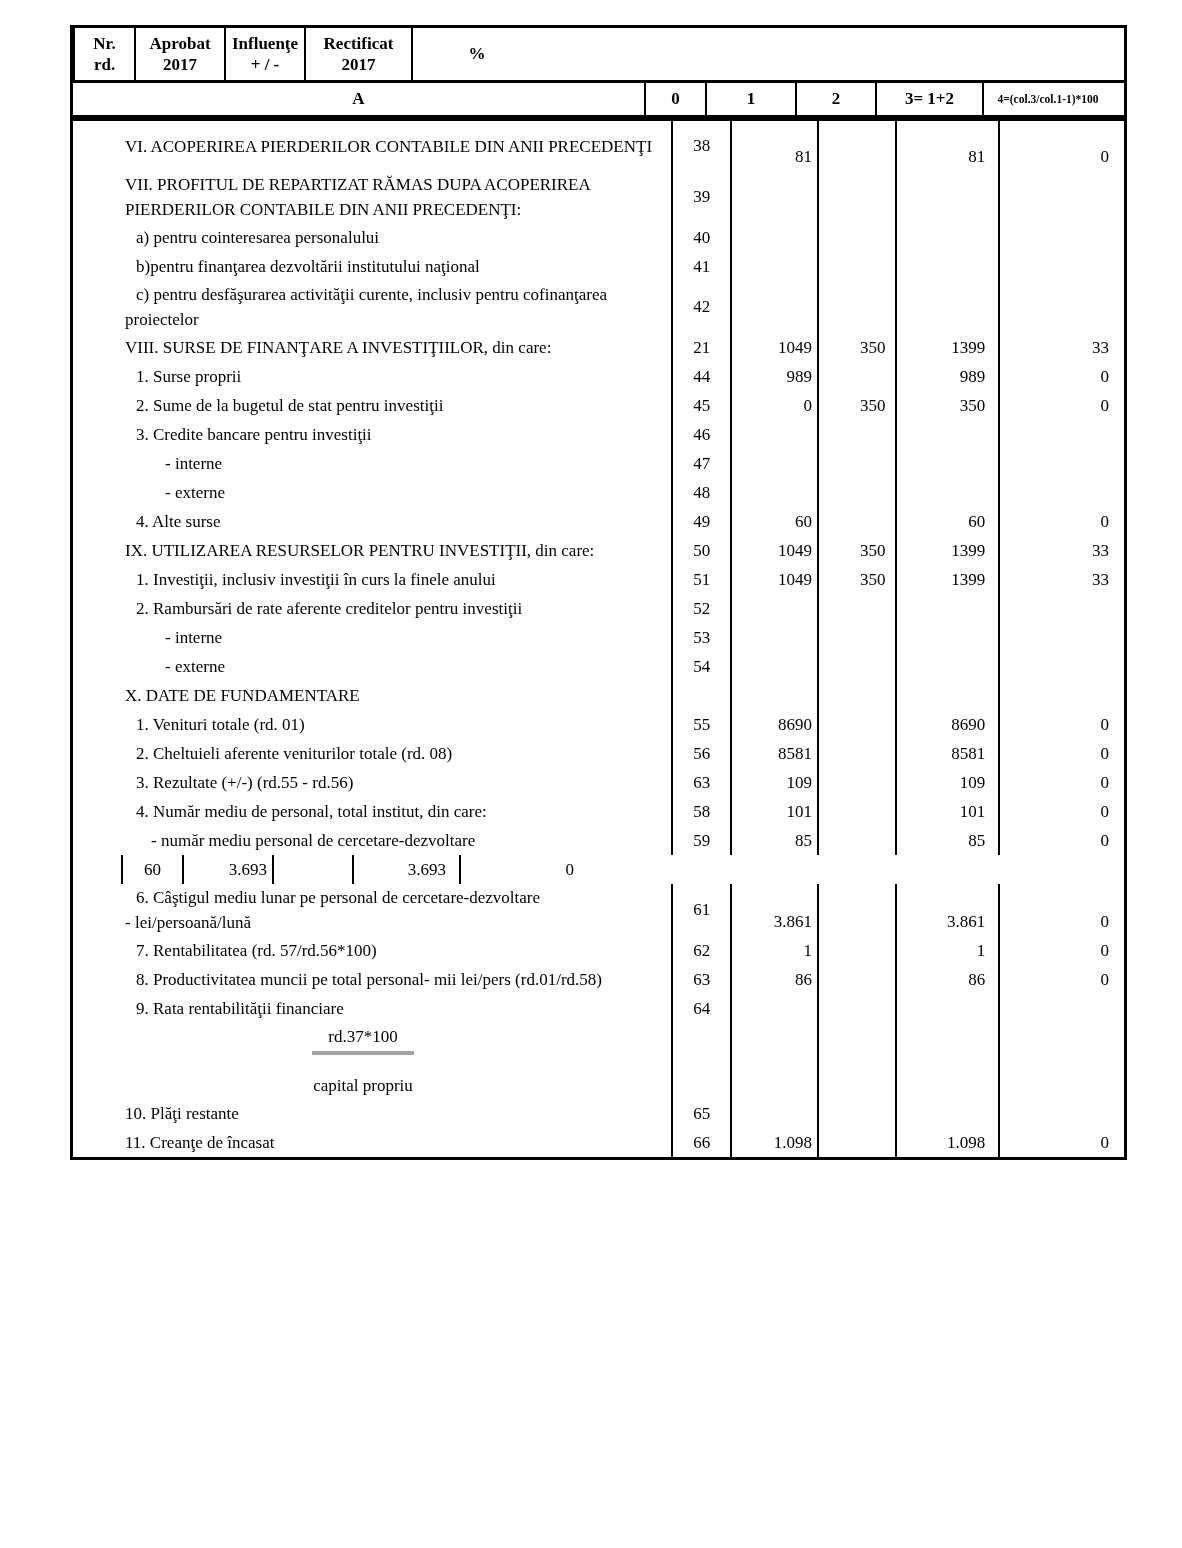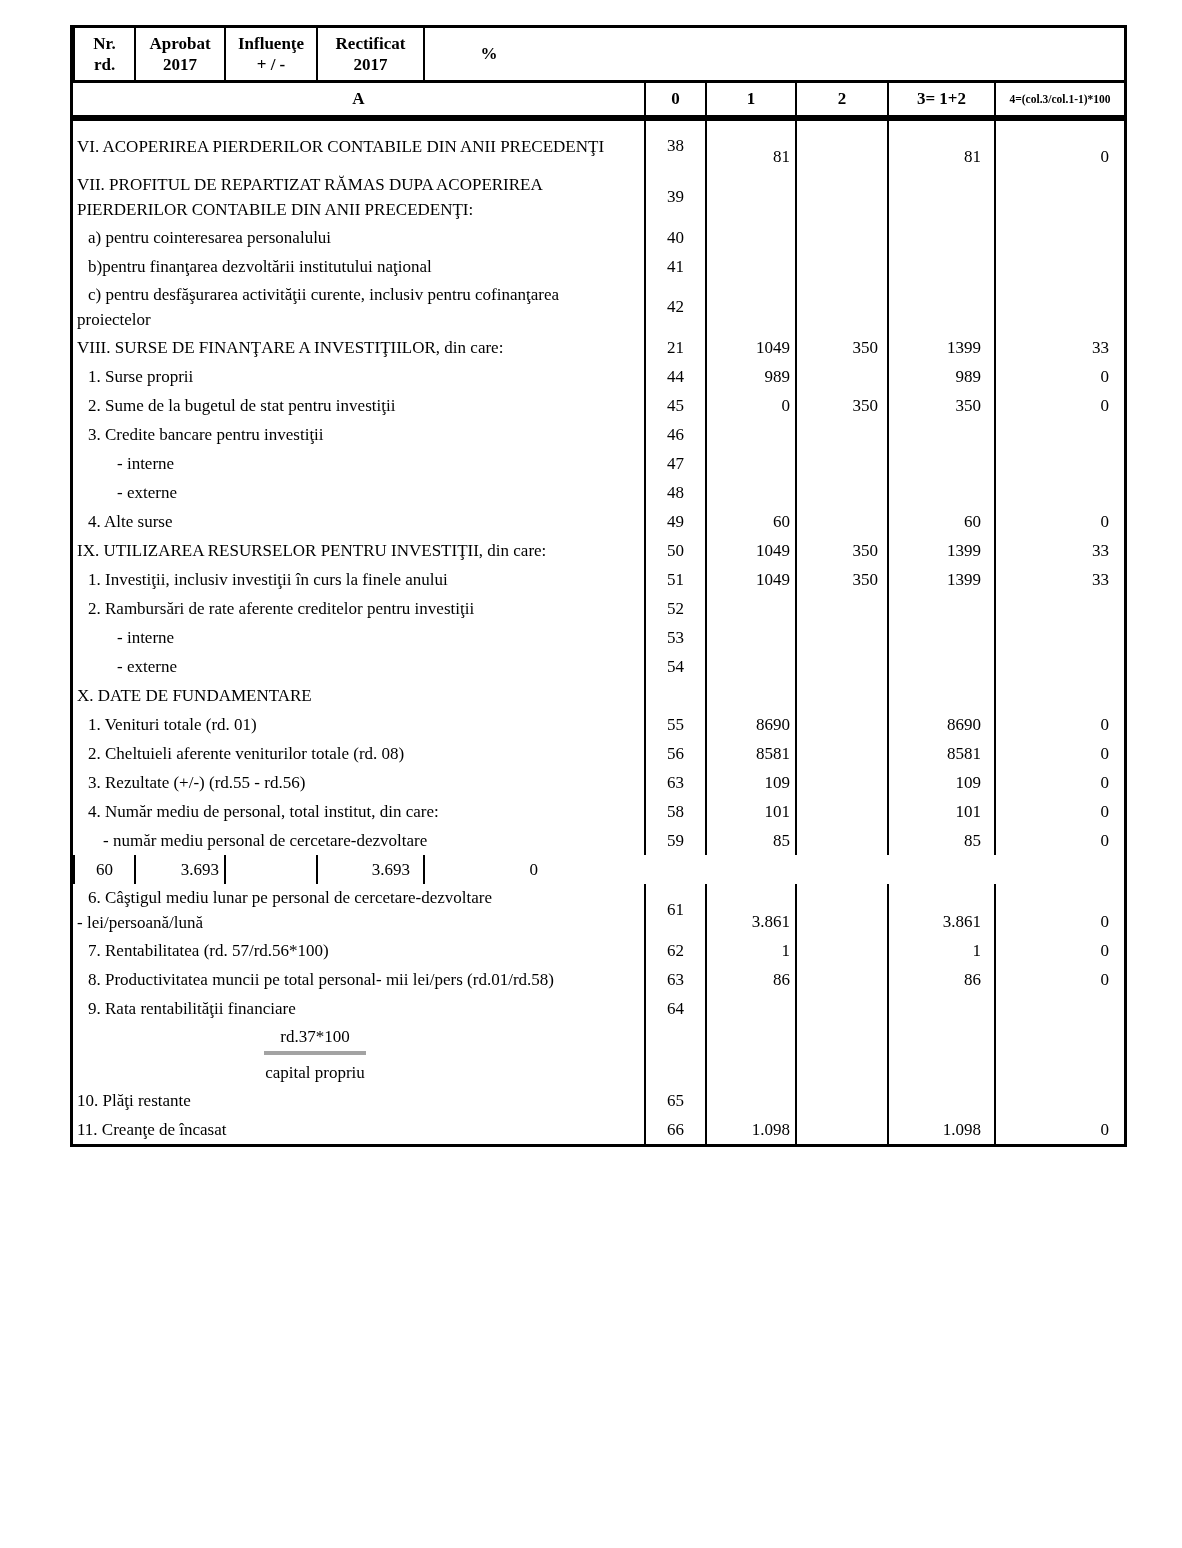--- a/index.html
+++ b/index.html
@@ -24,27 +24,27 @@
   .hc {
     display: flex; flex-direction: column;
     justify-content: center; align-items: center;
     text-align: center;
     font-weight: bold; font-size: 17px; line-height: 1.25;
   }
   
   .c-ind { width: 571px; }
   .c-nr  { width: 61px;  border-left: 2px solid #000; }
   .c-apr { width: 90px;  border-left: 2px solid #000; }
-  .c-inf { width: 92px;  border-left: 2px solid #000; }
+  .c-inf { width: 80px;  border-left: 2px solid #000; }
   .c-rec { width: 107px; border-left: 2px solid #000; }
   .c-pct { width: 130px; border-left: 2px solid #000; }
   .hc.c-pct.small { font-size: 11.5px; letter-spacing: 0px; }
   
   .tbody { border: 3px solid #000; }
-  .row { display: flex; align-items: stretch; min-height: 29px; }
+  .row { display: flex; align-items: stretch; min-height: 29px; padding-left: 48px; }
   .row.first { min-height: 50px; }
   .row.formula { min-height: 62px; }
   .cell { display: flex; }
   .cell.c-ind {
     flex-direction: column; justify-content: center;
     font-size: 17px; line-height: 25px;
     padding: 1px 2px 1px 2px;
   }
   .cell.c-nr {
     align-items: center; justify-content: center;
@@ -63,21 +63,21 @@
   .lbl.ind1 { padding-left: 13px; }
   .lbl.ind2 { padding-left: 28px; }
   .lbl.ind3 { padding-left: 42px; }
   
   .frac { width: 480px; text-align: center; font-size: 17px; }
   .frac-num {
     display: inline-block;
     border-bottom: 4px solid #a3a3a3;
     padding: 0 16px 2px 16px;
   }
-  .frac-den { margin-top: 5px; }
+  .frac-den { margin-top: 18px; }
 </style>
 </head>
 <body>
 
 <div class="doc">
   <div class="thead">
     <div class="hrow hrow1">
       <div class="hc c-nr">
         <span>Nr.</span>
         <span>rd.</span>

